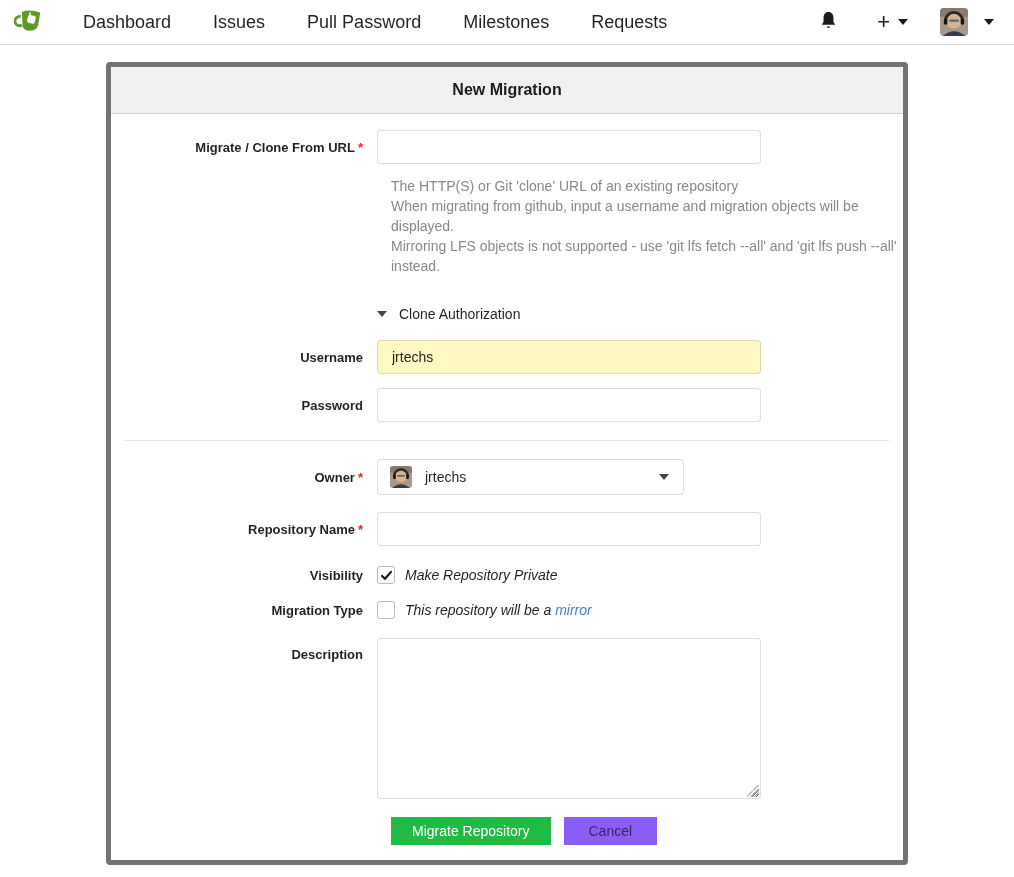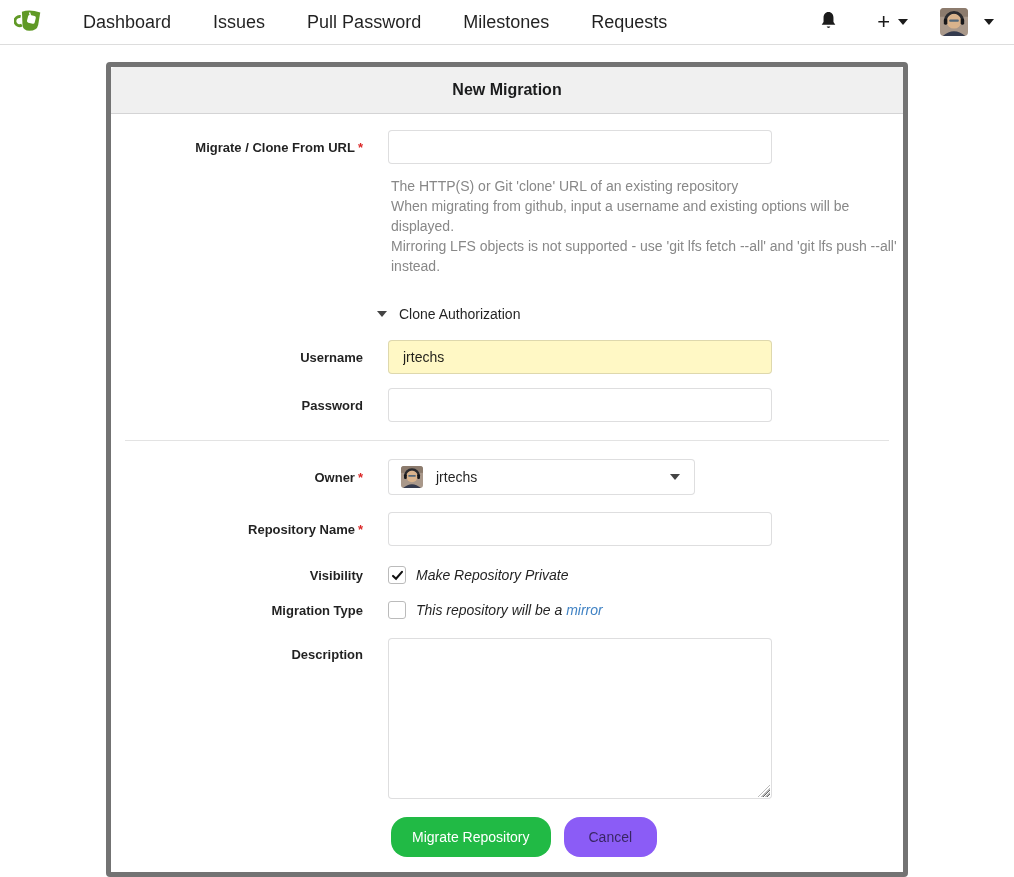--- a/index.html
+++ b/index.html
@@ -45,21 +45,21 @@
   }
   .panel-header {
     background: #f0f0f0; border-bottom: 1px solid #d4d4d5;
     border-radius: 4px 4px 0 0;
     text-align: center; font-size: 16px; font-weight: bold;
     padding: 14px 10px; color: #1b1c1d;
   }
   .panel-body { padding: 16px 14px 15px; border-radius: 0 0 4px 4px; background: #fff; }
 
   
-  .field { display: flex; align-items: center; margin-bottom: 14px; gap: 11px; }
+  .field { display: flex; align-items: center; margin-bottom: 14px; }
   .field > .f-label {
     width: 252px; flex-shrink: 0; text-align: right; padding-right: 14px;
     font-size: 13px; font-weight: bold; color: rgba(0,0,0,.87);
   }
   .req { color: #db2828; font-size: 13px; vertical-align: top; margin-left: 3px; }
   .text-input {
     width: 384px; height: 34px; border: 1px solid rgba(34,36,38,.15);
     border-radius: 4px; padding: 0 14px; font-size: 14px;
     font-family: "Liberation Sans", sans-serif; color: rgba(0,0,0,.87);
     outline: none; background: #fff;
@@ -117,21 +117,21 @@
   }
   .resize-grip {
     position: absolute; right: 2px; bottom: 2px; width: 13px; height: 13px;
     background:
       linear-gradient(135deg, transparent 0 50%, #bbb 50% 57%, transparent 57% 64%, #bbb 64% 71%, transparent 71% 78%, #bbb 78% 85%, transparent 85%);
     pointer-events: none;
   }
 
   .actions { display: flex; margin: 18px 0 0 266px; gap: 13px; }
   .btn {
-    height: 40px; border: none; border-radius: 16px; font-size: 14px;
+    height: 28px; border: none; border-radius: 0; font-size: 14px;
     font-family: "Liberation Sans", sans-serif; cursor: pointer;
   }
   .btn-primary { background: #21ba45; color: #ffffff; padding: 0 21px; }
   .btn-cancel { background: #8b5cf6; color: rgba(0,0,0,.6); padding: 0 25px; }
 </style>
 </head>
 <body>
 
 <nav class="navbar">
   <div class="brand">
@@ -185,21 +185,21 @@
   <section class="panel">
     <header class="panel-header">New Migration</header>
     <div class="panel-body">
 
       <div class="field">
         <label class="f-label"><span>Migrate / Clone From URL</span><span class="req">*</span></label>
         <input class="text-input" type="text" value="" style="">
       </div>
       <div class="field-help">
         <div>The HTTP(S) or Git 'clone' URL of an existing repository</div>
-        <div>When migrating from github, input a username and existing options will be displayed.</div>
+        <div>When migrating from github, input a username and migration objects will be displayed.</div>
         <div>Mirroring LFS objects is not supported - use 'git lfs fetch --all' and 'git lfs push --all' instead.</div>
       </div>
 
       <div class="collapser">
         <span class="tri"></span>
         <span>Clone Authorization</span>
       </div>
 
       <div class="field">
         <label class="f-label">Username</label>

